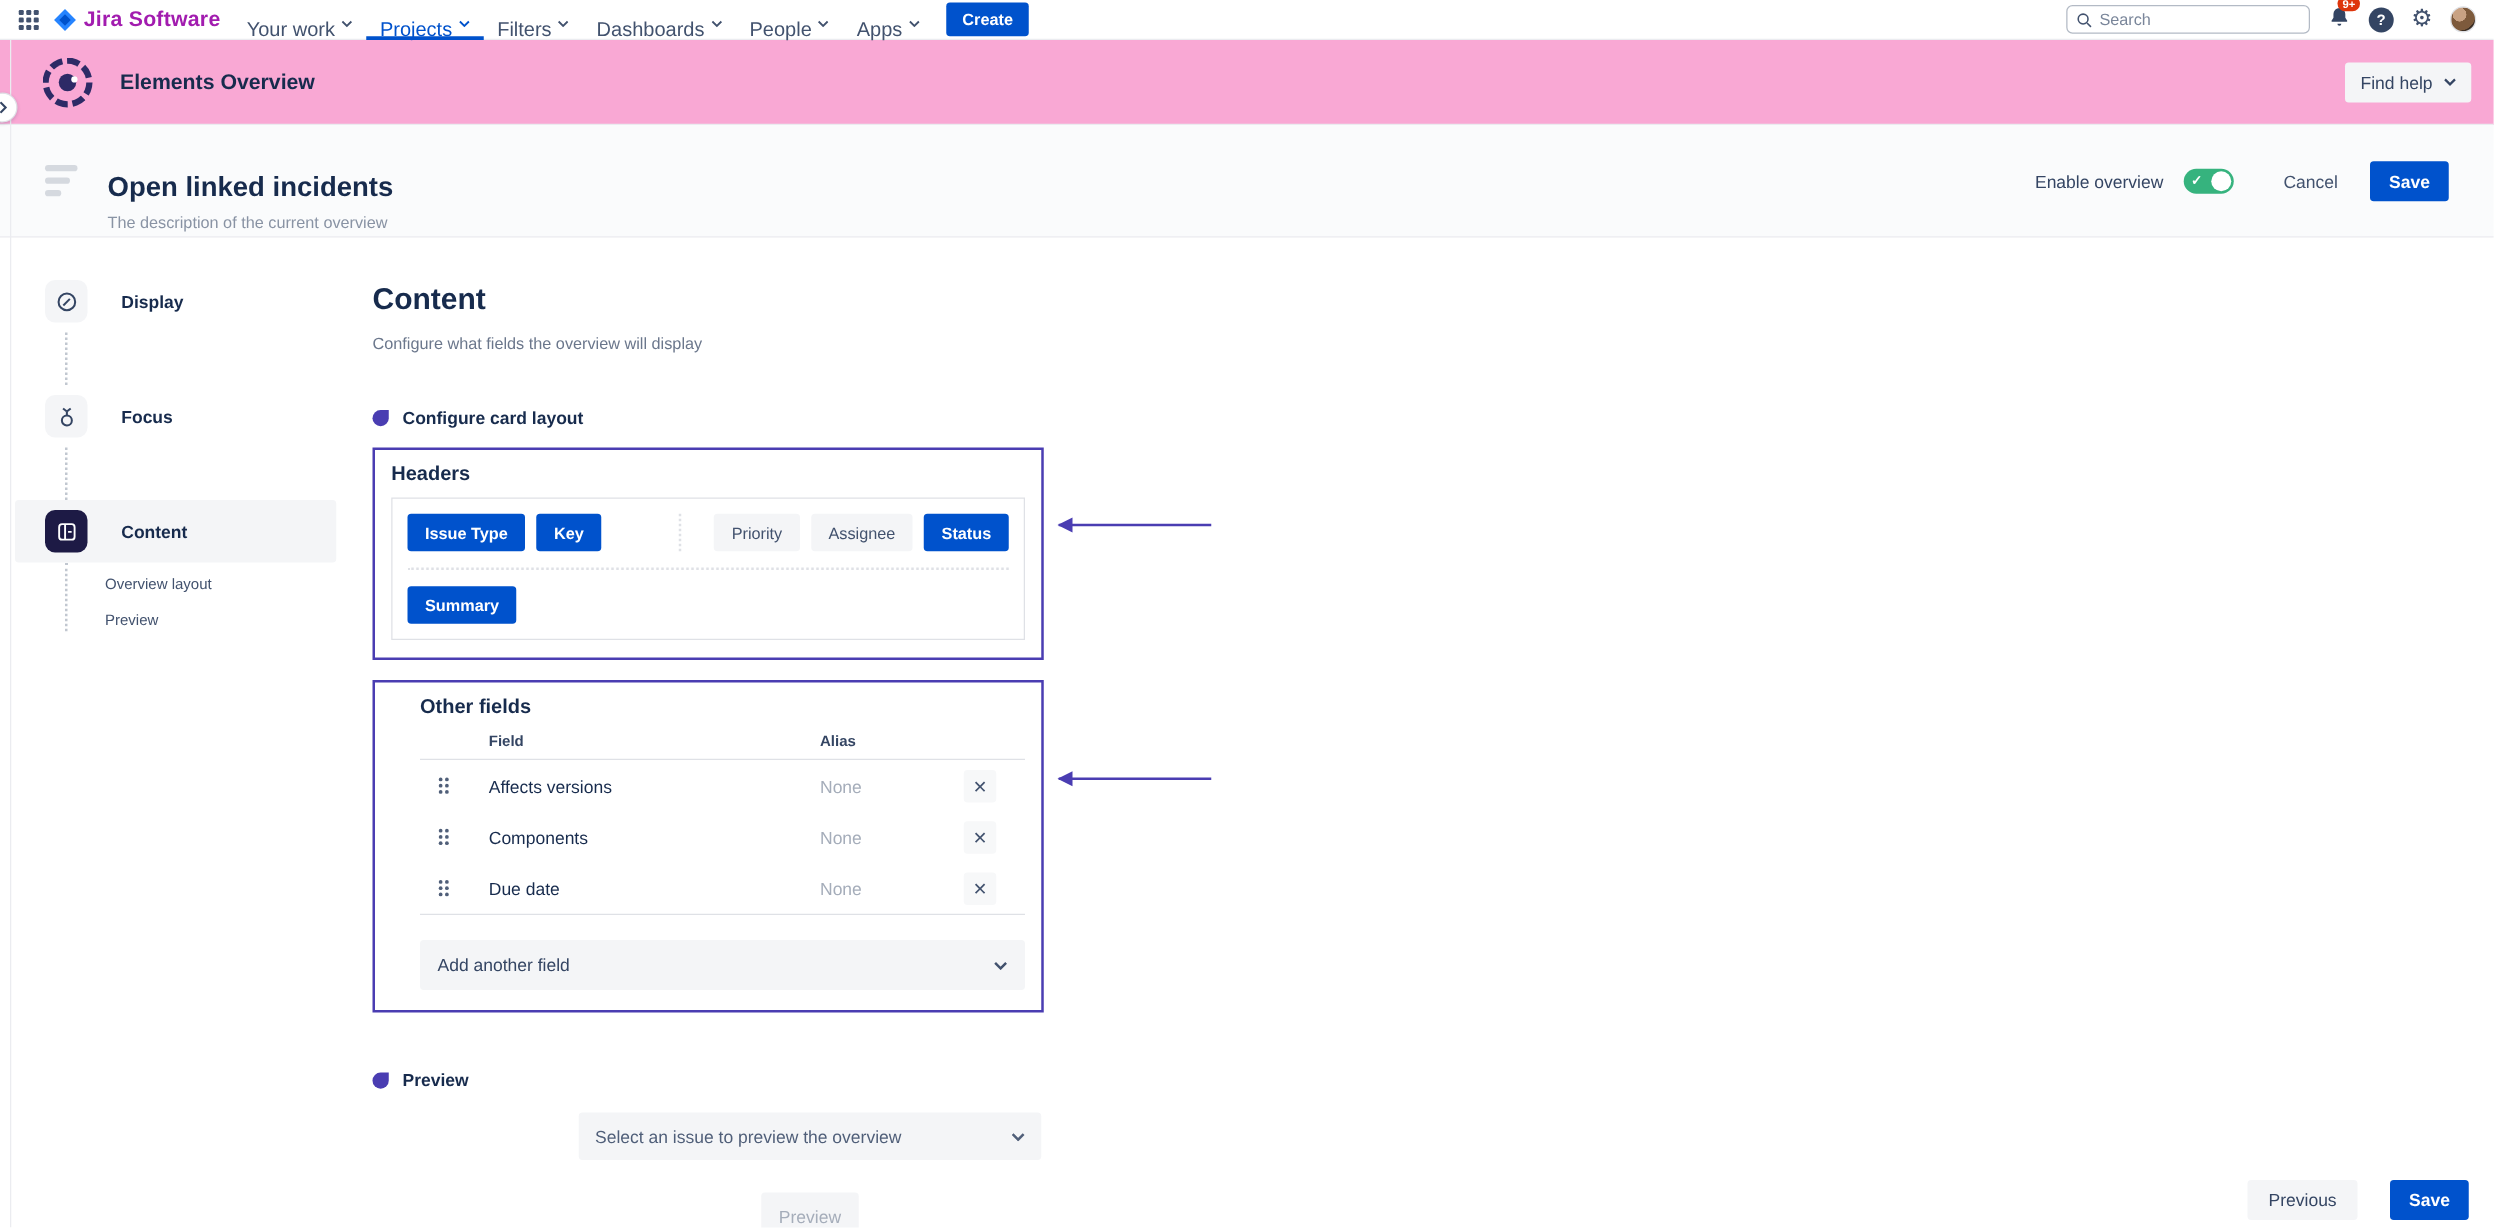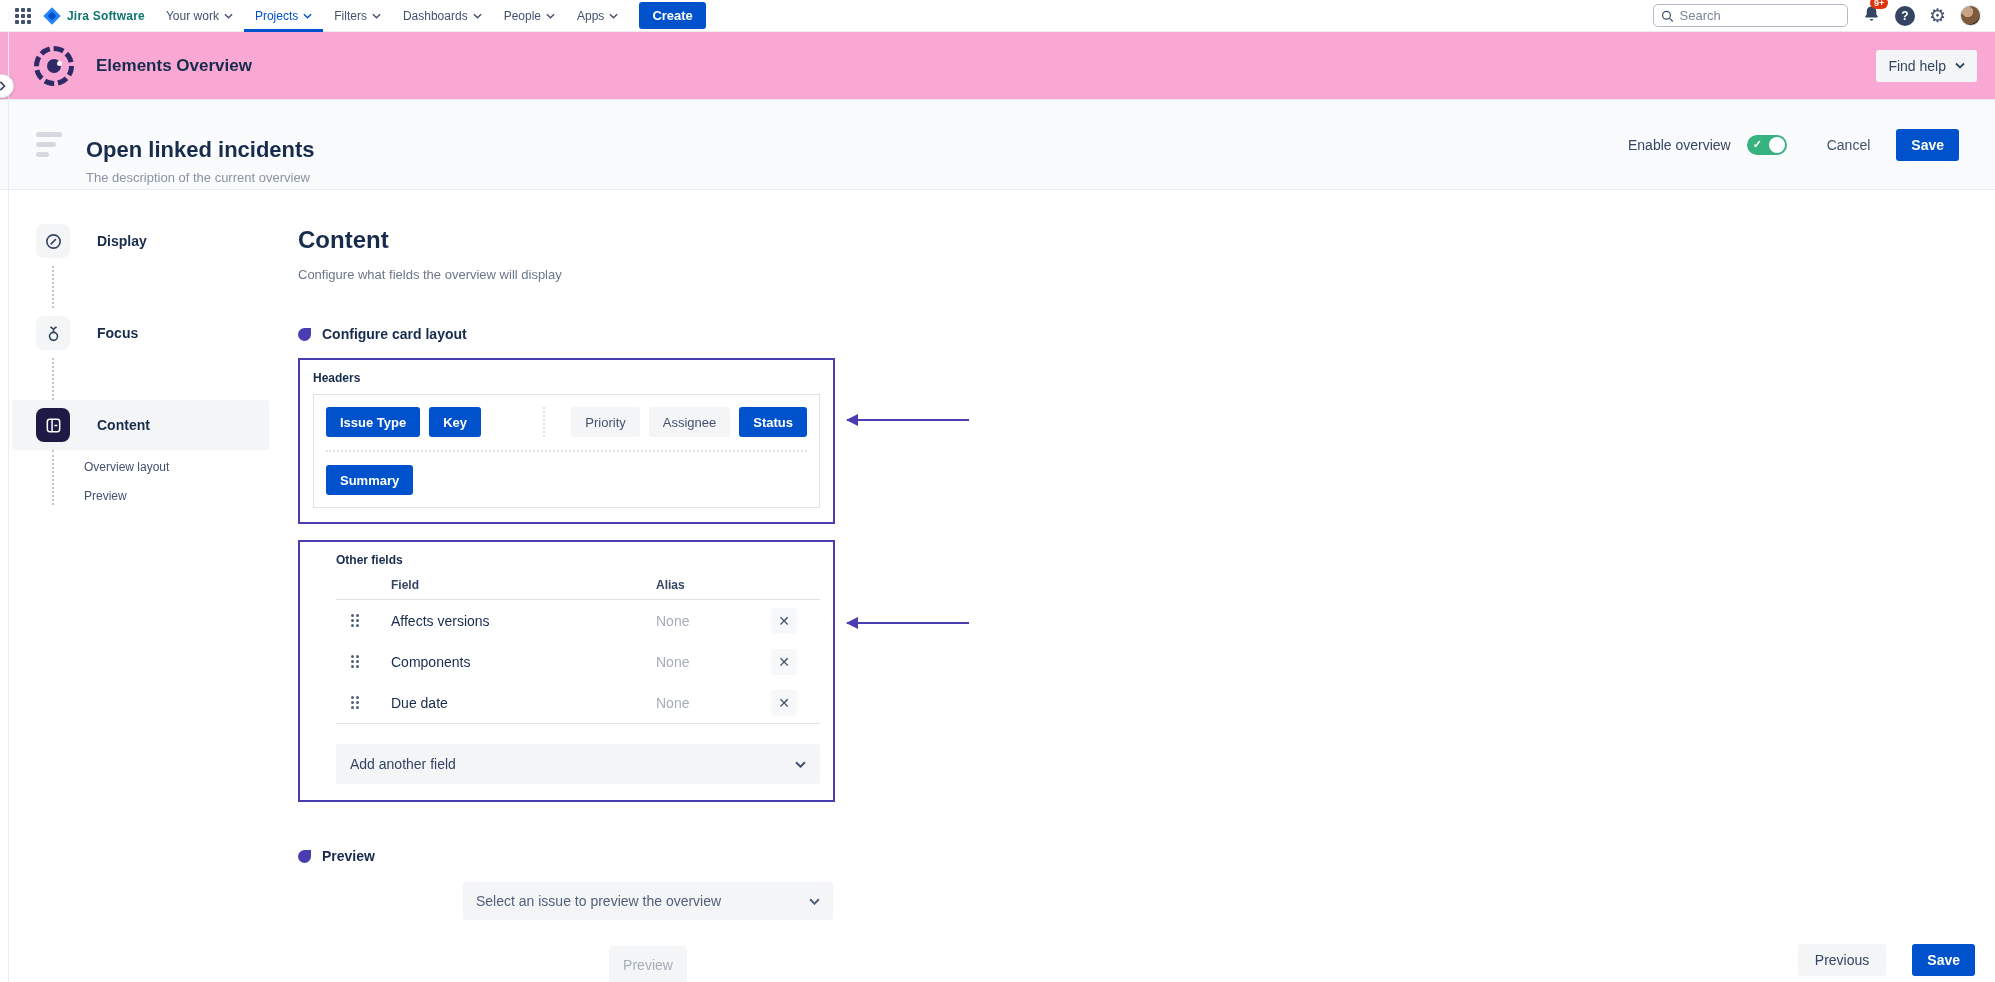--- a/index.html
+++ b/index.html
@@ -10,22 +10,22 @@
   }
 
   
   .topnav { height:32px; display:flex; align-items:center; padding:0 14px 0 10px;
             border-bottom:1px solid #EBECF0; background:#fff; position:relative; z-index:5; }
   .appswitcher { width:26px; height:26px; display:flex; align-items:center; justify-content:center;
                  cursor:pointer; border-radius:3px; }
   .grid9 { display:grid; grid-template-columns:repeat(3,4px); grid-template-rows:repeat(3,4px); gap:2px; }
   .grid9 span { background:#42526E; border-radius:1px; }
   .logo { display:flex; align-items:center; gap:5px; margin:0 10px 0 6px; cursor:pointer; }
-  .logo-text { font-size:12px; font-weight:bold; color:#0f766e; letter-spacing:.2px; }
-  .nav-item { font-size:12px; color:#42526E; display:flex; align-items:center; gap:5px;
+  .logo-text { font-size:17px; font-weight:bold; color:#a21caf; letter-spacing:.2px; }
+  .nav-item { font-size:16px; color:#42526E; display:flex; gap:5px;
               padding:16px 11px; height:32px; cursor:pointer; white-space:nowrap; }
   .nav-item.active { color:#0052CC; box-shadow:inset 0 -3px 0 #0052CC; }
   .nav-item.active svg path { stroke:#0052CC; }
   .create-btn { background:#0052CC; color:#fff; font-size:13px; font-weight:bold; border:none;
                 border-radius:3px; padding:6px 13px; margin-left:10px; cursor:pointer; }
   .nav-right { margin-left:auto; display:flex; align-items:center; gap:14px; }
   .search-box { width:195px; height:23px; border:1px solid #B3BAC5; border-radius:5px;
                 display:flex; align-items:center; padding:0 7px; gap:6px; background:#fff; }
   .search-box input { border:none; outline:none; font-size:13px; color:#344563; width:100%;
                       background:transparent; font-family:"Liberation Sans", sans-serif; }
@@ -96,21 +96,21 @@
 
   
   .main { position:absolute; left:298px; top:190px; width:700px; padding-top:36px; }
   .main-h1 { font-size:24px; font-weight:bold; color:#172B4D; }
   .main-sub { font-size:13px; color:#6B778C; margin-top:13px; }
   .section-head { display:flex; align-items:center; gap:11px; margin-top:44px; }
   .bullet { width:13px; height:13px; background:#4A3DB2; border-radius:7px 0 7px 7px; flex:none; }
   .section-title { font-size:14px; font-weight:bold; color:#172B4D; }
 
   .purple-box { border:2px solid #4A3DB2; width:537px; margin-top:16px; padding:11px 13px 14px; background:#fff; }
-  .box-label { font-size:12px; font-weight:bold; color:#172B4D; }
+  .box-label { font-size:16px; font-weight:bold; color:#172B4D; }
   .headers-inner { border:1px solid #DFE1E6; margin-top:9px; padding:12px; }
   .chip-row { display:flex; align-items:center; }
   .chip { height:30px; padding:0 14px; display:inline-flex; align-items:center; border-radius:3px;
           font-size:13px; cursor:pointer; white-space:nowrap; border:none;
           font-family:"Liberation Sans", sans-serif; }
   .chip.sel { background:#0052CC; color:#fff; font-weight:bold; }
   .chip.unsel { background:#F4F5F7; color:#42526E; }
   .chip + .chip { margin-left:9px; }
   .vdot { align-self:stretch; border-left:2px dotted #DFE1E6; margin-left:62px; }
   .right-chips { margin-left:auto; display:flex; }

